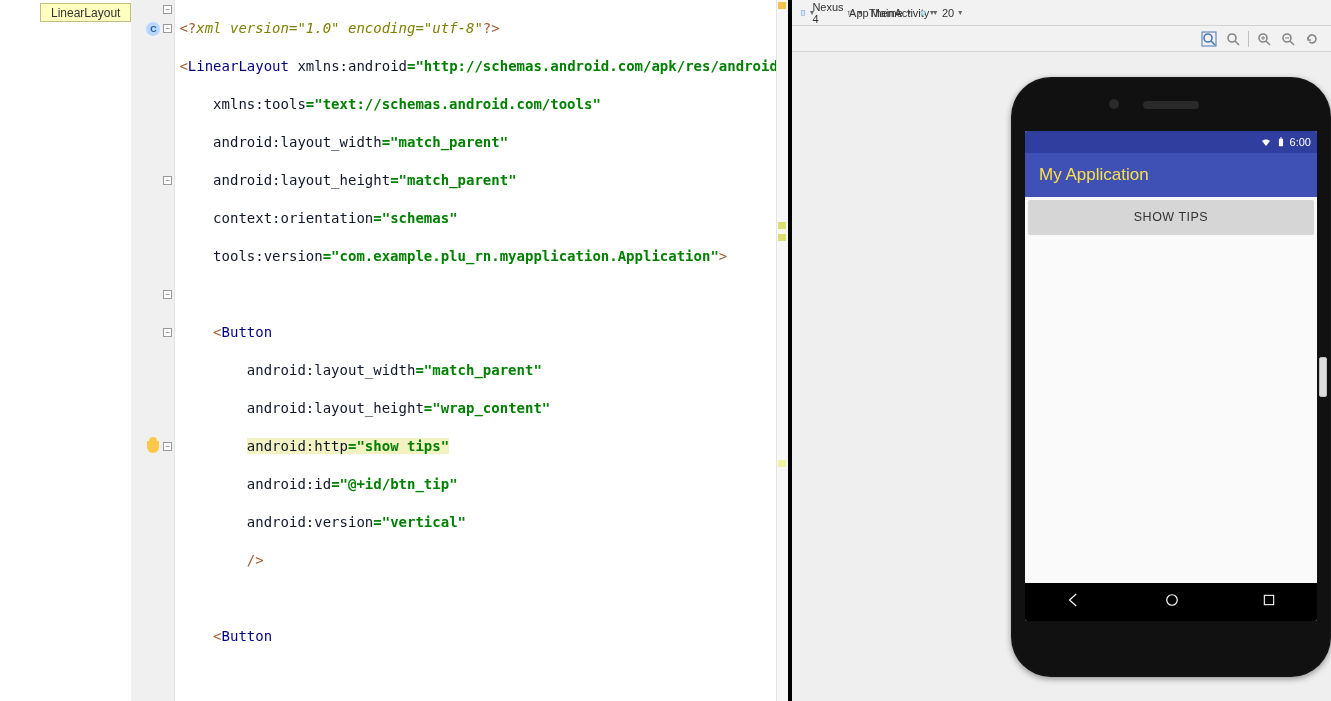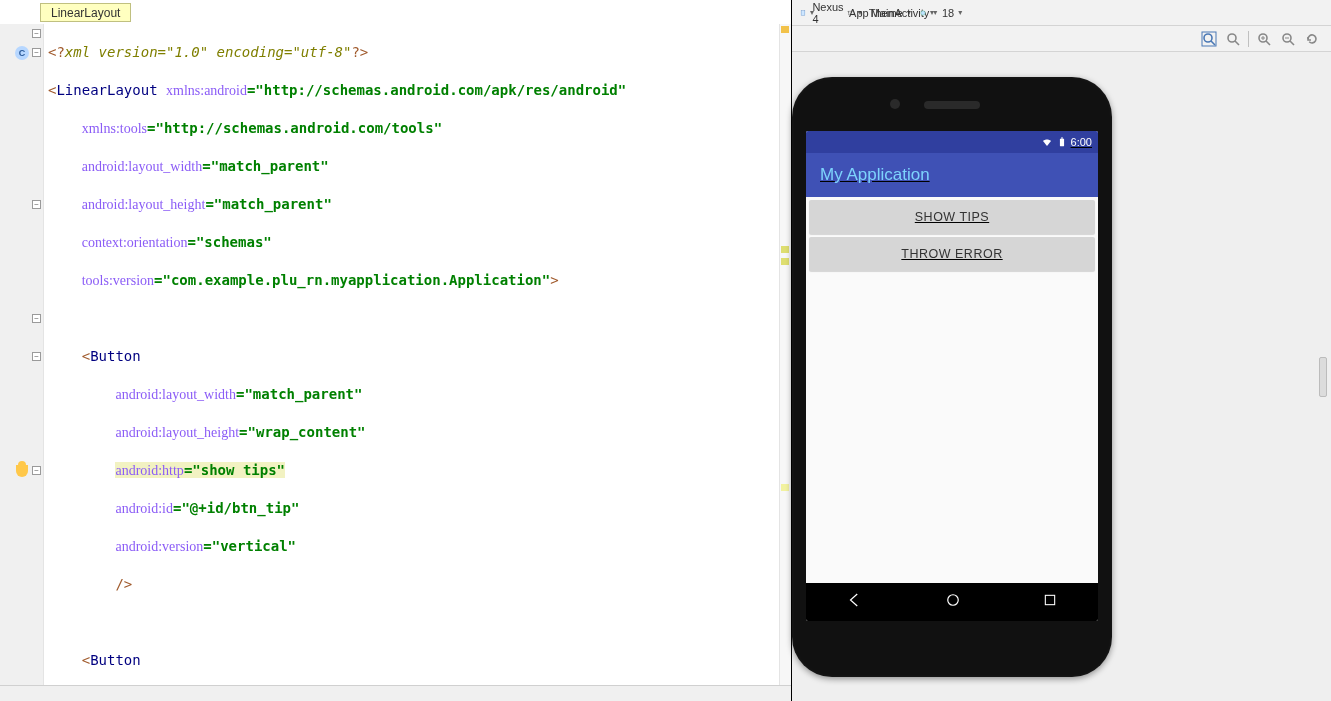--- a/index.html
+++ b/index.html
@@ -1,63 +1,63 @@
 <!DOCTYPE html>
 <html><head>
 <meta charset="utf-8">
 <style>
   * { box-sizing: border-box; margin: 0; padding: 0; }
   html, body { width: 1331px; height: 701px; font-family: "Segoe UI", Arial, sans-serif; background: #ffffff; overflow: hidden; }
   .root { display: flex; width: 100%; height: 100%; }
 
   
-  .editor-pane { width: 792px; height: 100%; border-right: 1px solid #000000; display: flex; flex-direction: column; background: #ffffff; }
+  .editor-pane { width: 792px; height: 100%; border-right: 4px solid #000000; display: flex; flex-direction: row; background: #ffffff; }
   .breadcrumb-bar { height: 24px; display: flex; align-items: center; padding-left: 40px; }
   .breadcrumb-tag { background: #ffffc0; border: 1px solid #c0c080; padding: 1px 10px; font-size: 12px; color: #333; height: 19px; line-height: 16px; }
   .code-area { flex: 1; display: flex; position: relative; overflow: hidden; }
   .gutter { width: 44px; background: #f0f0f0; border-right: 1px solid #e4e4e4; position: relative; }
   .gutter-icon-row { position: absolute; left: 0; width: 44px; height: 19px; display: flex; align-items: center; justify-content: center; }
   .ico-c { width: 14px; height: 14px; border-radius: 50%; background: #b7d7ff; color: #2a5a9a; font-size: 9px; font-weight: bold; text-align: center; line-height: 14px; }
   .ico-fold { width: 9px; height: 9px; border: 1px solid #9a9a9a; background: #fff; font-size: 8px; line-height: 7px; text-align: center; color: #666; }
   .ico-bulb { width: 12px; height: 12px; background: #ffc84a; border-radius: 0 0 6px 6px; position: relative; }
   .ico-bulb::before { content: ""; position: absolute; top: -4px; left: 2px; width: 8px; height: 8px; border-radius: 50%; background: #ffc84a; }
   .code-body { flex: 1; font-family: "Consolas","Menlo",monospace; font-size: 14px; line-height: 19px; white-space: pre; padding-top: 0; position: relative; }
   .code-body .line { height: 19px; padding-left: 4px; }
   .hl-warn { background: #f2f2c2; }
   .t-brown { color: #a05a2c; }
   .t-blue { color: #000080; }
   .t-green { color: #008000; font-weight: bold; }
-  .t-attr { color: #8b5cf6; font-family: Liberation Serif, serif; }
+  .t-attr { color: #0f172a; }
   .t-pi { color: #7f7f00; font-style: italic; }
   .marker-col { position: absolute; right: 0; top: 0; width: 12px; height: 100%; background: #f7f7f7; border-left: 1px solid #e4e4e4; }
   .marker { position: absolute; right: 2px; width: 8px; height: 7px; }
   .marker.err { background: #f2c24a; }
   .marker.warn { background: #dede70; }
   .marker.ok { background: #f2f2a0; }
   .editor-bottom { height: 16px; background: #f0f0f0; border-top: 1px solid #d0d0d0; }
 
   
   .design-pane { flex: 1; background: #efefef; display: flex; flex-direction: column; }
   .design-toolbar { height: 26px; display: flex; align-items: center; gap: 6px; padding: 2px 6px; border-bottom: 1px solid #d4d4d4; background: #f2f2f2; font-size: 11px; color: #333; }
   .tb-ico { width: 18px; height: 18px; display: inline-flex; align-items: center; justify-content: center; }
   .tb-drop { display: inline-flex; align-items: center; gap: 2px; padding: 1px 2px; }
   .tb-drop::after { content: "▾"; font-size: 8px; color: #666; margin-left: 2px; }
   .zoom-bar { height: 26px; display: flex; align-items: center; justify-content: flex-end; gap: 6px; padding: 2px 10px; border-bottom: 1px solid #d4d4d4; background: #f2f2f2; }
   .zoom-bar .z { width: 18px; height: 18px; display: inline-flex; align-items: center; justify-content: center; color: #555; }
-  .preview-canvas { flex: 1; display: flex; align-items: center; justify-content: flex-start; position: relative; text-decoration: underline; }
+  .preview-canvas { flex: 1; display: flex; align-items: center; justify-content: flex-end; position: relative; }
   .preview-side-handle { position: absolute; right: 4px; top: 50%; width: 8px; height: 40px; background: #dcdcdc; border: 1px solid #bcbcbc; border-radius: 2px; transform: translateY(-50%); }
 
   
   .phone { width: 320px; height: 600px; background: #111; border-radius: 40px; padding: 54px 14px 56px 14px; position: relative; box-shadow: 0 2px 6px rgba(0,0,0,.4), inset 0 0 4px rgba(255,255,255,.05); }
   .phone .speaker { position: absolute; top: 24px; left: 50%; transform: translateX(-50%); width: 56px; height: 8px; background: #2a2a2a; border-radius: 4px; }
   .phone .camera { position: absolute; top: 22px; left: 98px; width: 10px; height: 10px; background: #2a2a2a; border-radius: 50%; }
   .phone .screen { width: 100%; height: 100%; background: #fafafa; display: flex; flex-direction: column; overflow: hidden; border-radius: 2px; }
   .statusbar { height: 22px; background: #303F9F; color: #fff; display: flex; align-items: center; justify-content: flex-end; gap: 4px; padding: 0 6px; font-size: 11px; }
   .statusbar svg { fill: #fff; }
-  .appbar { height: 44px; background: #3F51B5; color: #7dd3fc; display: flex; align-items: center; padding: 0 14px; font-size: 17px; font-weight: 500; }
+  .appbar { height: 44px; background: #3F51B5; color: #fde047; display: flex; align-items: center; padding: 0 14px; font-size: 17px; font-weight: 500; }
   .app-content { flex: 1; background: #fafafa; padding: 3px 3px; }
   .a-btn { width: 100%; height: 34px; background: #d6d6d6; color: #333; font-size: 12.5px; font-weight: 500; letter-spacing: .5px; text-align: center; line-height: 34px; margin-bottom: 3px; border-radius: 2px; box-shadow: 0 1px 1px rgba(0,0,0,.15); }
   .navbar { height: 38px; background: #000; display: flex; align-items: center; justify-content: space-around; }
   .navbar .nav-ico { color: #fff; font-size: 16px; }
   .nav-svg { fill: none; stroke: #fff; stroke-width: 1.6; }
 
   
   .svg-ico { width: 16px; height: 16px; display: block; }
 </style>
 </head>
@@ -93,21 +93,21 @@
             <span class="ico-fold">−</span>
           </div>
         <div class="gutter-icon-row" style="top:437px;justify-content:center">
             <span class="ico-bulb"></span>
           </div>
       </div>
 
       <div class="code-body">
 <div class="line"><span class="t-brown">&lt;?</span><span class="t-pi">xml version="1.0" encoding="utf-8"</span><span class="t-brown">?&gt;</span></div>
 <div class="line"><span class="t-brown">&lt;</span><span class="t-blue">LinearLayout</span> <span class="t-attr">xmlns:android</span><span class="t-green">="</span><span class="t-green">http://schemas.android.com/apk/res/android</span><span class="t-green">"</span></div>
-<div class="line">    <span class="t-attr">xmlns:tools</span><span class="t-green">="</span><span class="t-green">http://schemas.android.com/tools</span><span class="t-green">"</span></div>
+<div class="line">    <span class="t-attr">xmlns:tools</span><span class="t-green">="</span><span class="t-green">text://schemas.android.com/tools</span><span class="t-green">"</span></div>
 <div class="line">    <span class="t-attr">android:layout_width</span><span class="t-green">="</span><span class="t-green">match_parent</span><span class="t-green">"</span></div>
 <div class="line">    <span class="t-attr">android:layout_height</span><span class="t-green">="</span><span class="t-green">match_parent</span><span class="t-green">"</span></div>
 <div class="line">    <span class="t-attr">context:orientation</span><span class="t-green">="</span><span class="t-green">schemas</span><span class="t-green">"</span></div>
 <div class="line">    <span class="t-attr">tools:version</span><span class="t-green">="</span><span class="t-green">com.example.plu_rn.myapplication.Application</span><span class="t-green">"</span><span class="t-brown">&gt;</span></div>
 <div class="line"> </div>
 <div class="line">    <span class="t-brown">&lt;</span><span class="t-blue">Button</span></div>
 <div class="line">        <span class="t-attr">android:layout_width</span><span class="t-green">="</span><span class="t-green">match_parent</span><span class="t-green">"</span></div>
 <div class="line">        <span class="t-attr">android:layout_height</span><span class="t-green">="</span><span class="t-green">wrap_content</span><span class="t-green">"</span></div>
 <div class="line">        <span class="hl-warn"><span class="t-attr">android:http</span><span class="t-green">="</span><span class="t-green">show tips</span><span class="t-green">"</span></span></div>
 <div class="line">        <span class="t-attr">android:id</span><span class="t-green">="</span><span class="t-green">@+id/btn_tip</span><span class="t-green">"</span></div>
@@ -168,21 +168,21 @@
         </span>
       <span class="tb-ico tb-drop">
           <svg class="svg-ico" viewBox="0 0 16 16">
             <circle cx="8" cy="8" r="6" fill="#bfe3ff" stroke="#4a7"></circle>
           </svg>
         </span>
       <span class="tb-ico tb-drop">
           <svg class="svg-ico" viewBox="0 0 16 16">
             <rect x="5" y="2" width="6" height="12" rx="2" fill="#a4c639"></rect>
           </svg>
-          <span>18</span>
+          <span>20</span>
         </span>
     </div>
     <div class="zoom-bar">
       <span class="z">
           <svg class="svg-ico" viewBox="0 0 16 16">
             <circle cx="7" cy="7" r="4" fill="none" stroke="#4a78b5" stroke-width="1.6"></circle>
             <line x1="10" y1="10" x2="14" y2="14" stroke="#4a78b5" stroke-width="1.6"></line>
             <rect x="1" y="1" width="14" height="14" fill="none" stroke="#4a78b5" stroke-width="1"></rect>
           </svg>
         </span>
@@ -229,21 +229,20 @@
                 <rect x="7" y="4" width="10" height="18" rx="1"></rect>
                 <rect x="10" y="1" width="4" height="3"></rect>
               </svg>
             <span>6:00</span>
           </div>
           <div class="appbar">
             <span>My Application</span>
           </div>
           <div class="app-content">
             <div class="a-btn">SHOW TIPS</div>
-            <div class="a-btn">THROW ERROR</div>
           </div>
           <div class="navbar">
             <span class="nav-ico"><svg width="18" height="18" viewBox="0 0 24 24" class="nav-svg">
                   <polyline points="15 4 6 12 15 20"></polyline>
                 </svg></span>
             <span class="nav-ico"><svg width="18" height="18" viewBox="0 0 24 24" class="nav-svg">
                   <circle cx="12" cy="12" r="7"></circle>
                 </svg></span>
             <span class="nav-ico"><svg width="16" height="16" viewBox="0 0 24 24" class="nav-svg">
                   <rect x="5" y="5" width="14" height="14"></rect>

